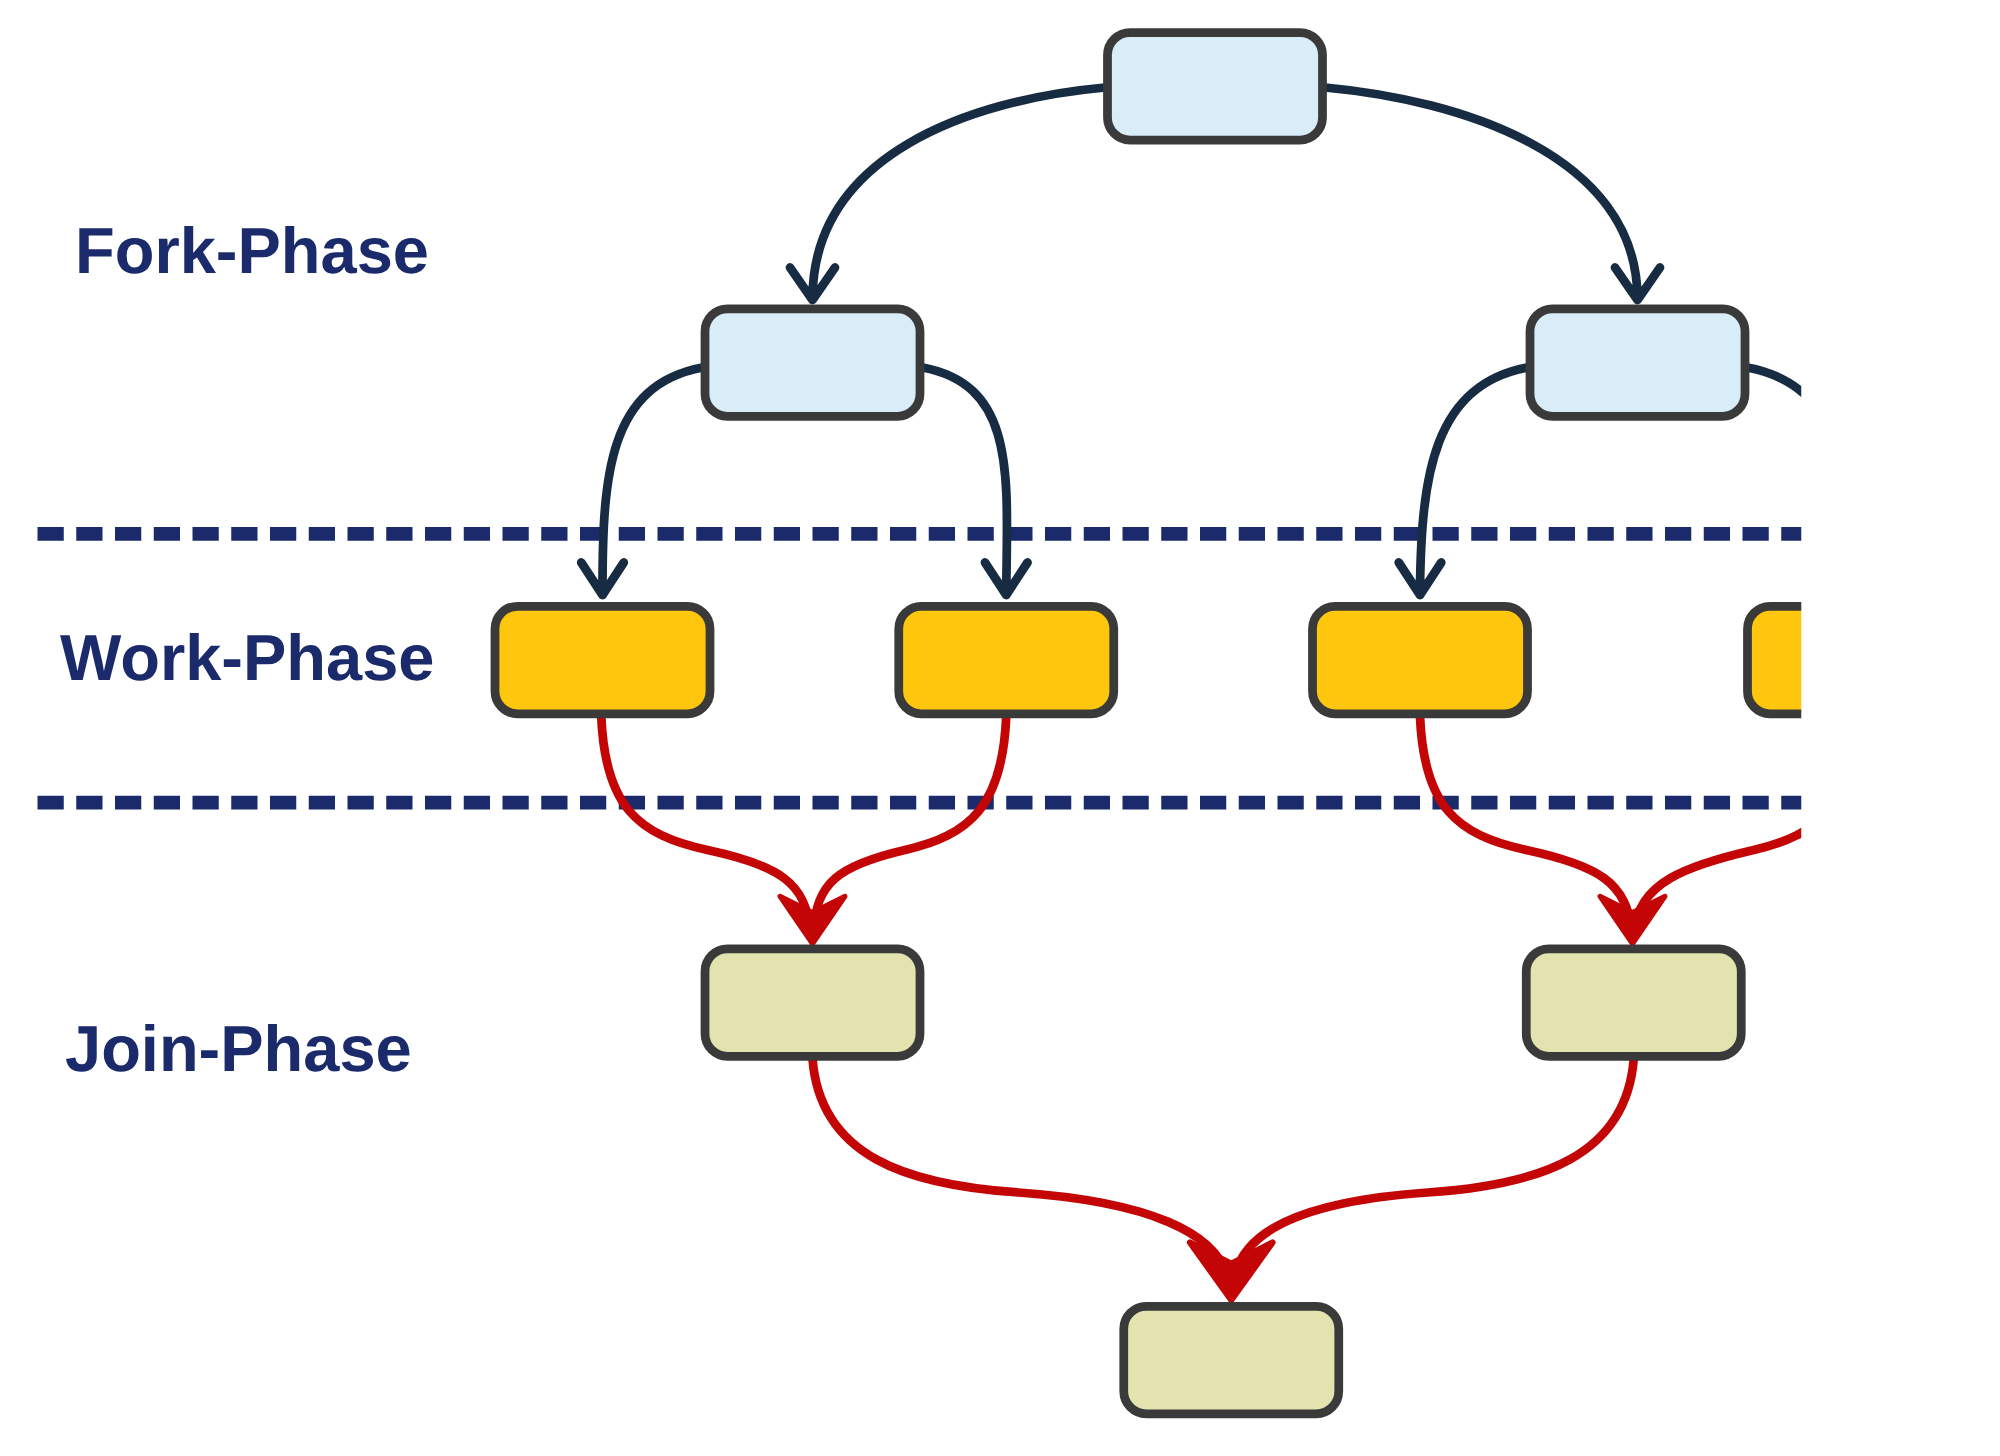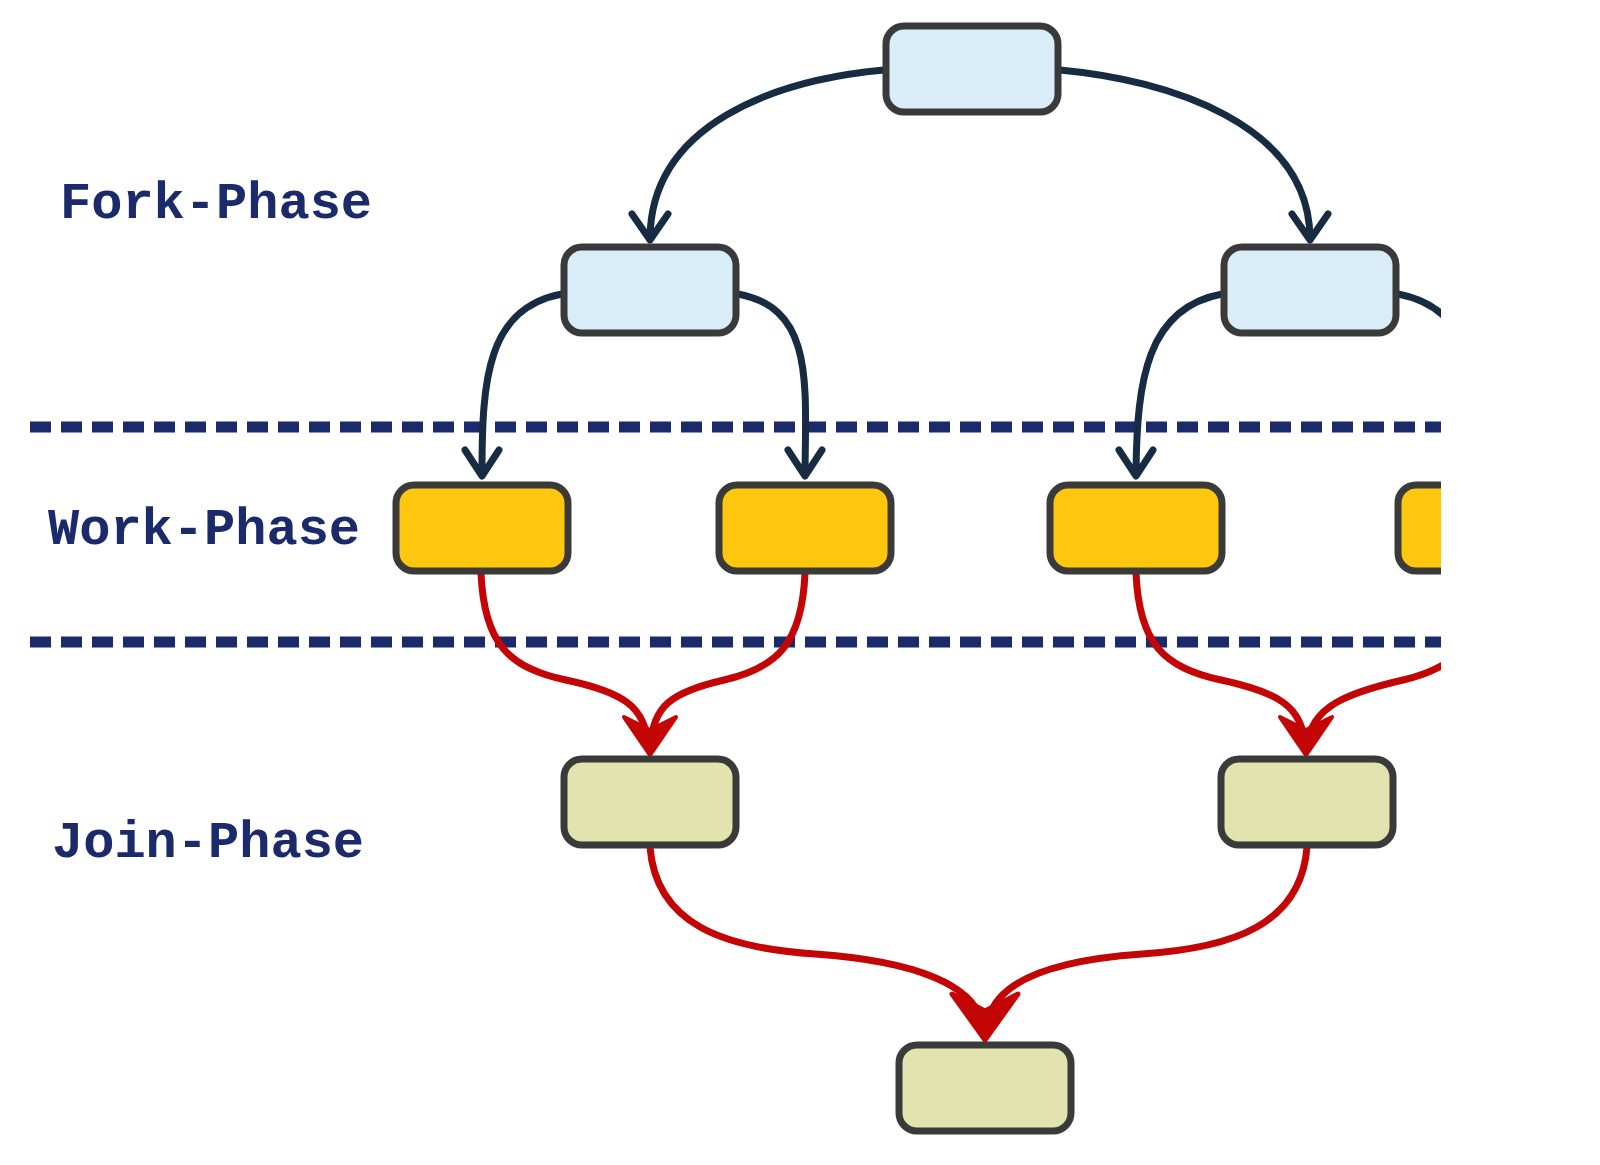--- a/index.html
+++ b/index.html
@@ -1,21 +1,21 @@
 <!DOCTYPE html>
 <html><head>
 <meta charset="utf-8">
 <style>
   html, body { margin: 0; padding: 0; background: #ffffff; }
   .stage {
     position: relative;
     width: 1441px;
     height: 1165px;
     background: #ffffff;
-    font-family: Liberation Mono, monospace;
+    font-family: Liberation Sans, sans-serif;
     overflow: hidden;
     text-align: right;
   }
   svg { display: block; }
   .node { stroke-width: 7; }
   .edge { fill: none; stroke-width: 7; stroke-linecap: round; stroke-linejoin: round; }
   .edge-red { fill: none; stroke-width: 7; stroke-linecap: round; stroke-linejoin: round; }
   .divider { stroke-width: 11; stroke-dasharray: 21 10; fill: none; }
   .phase-label { font-weight: bold; font-size: 52px; letter-spacing: 0px; }
 </style>

